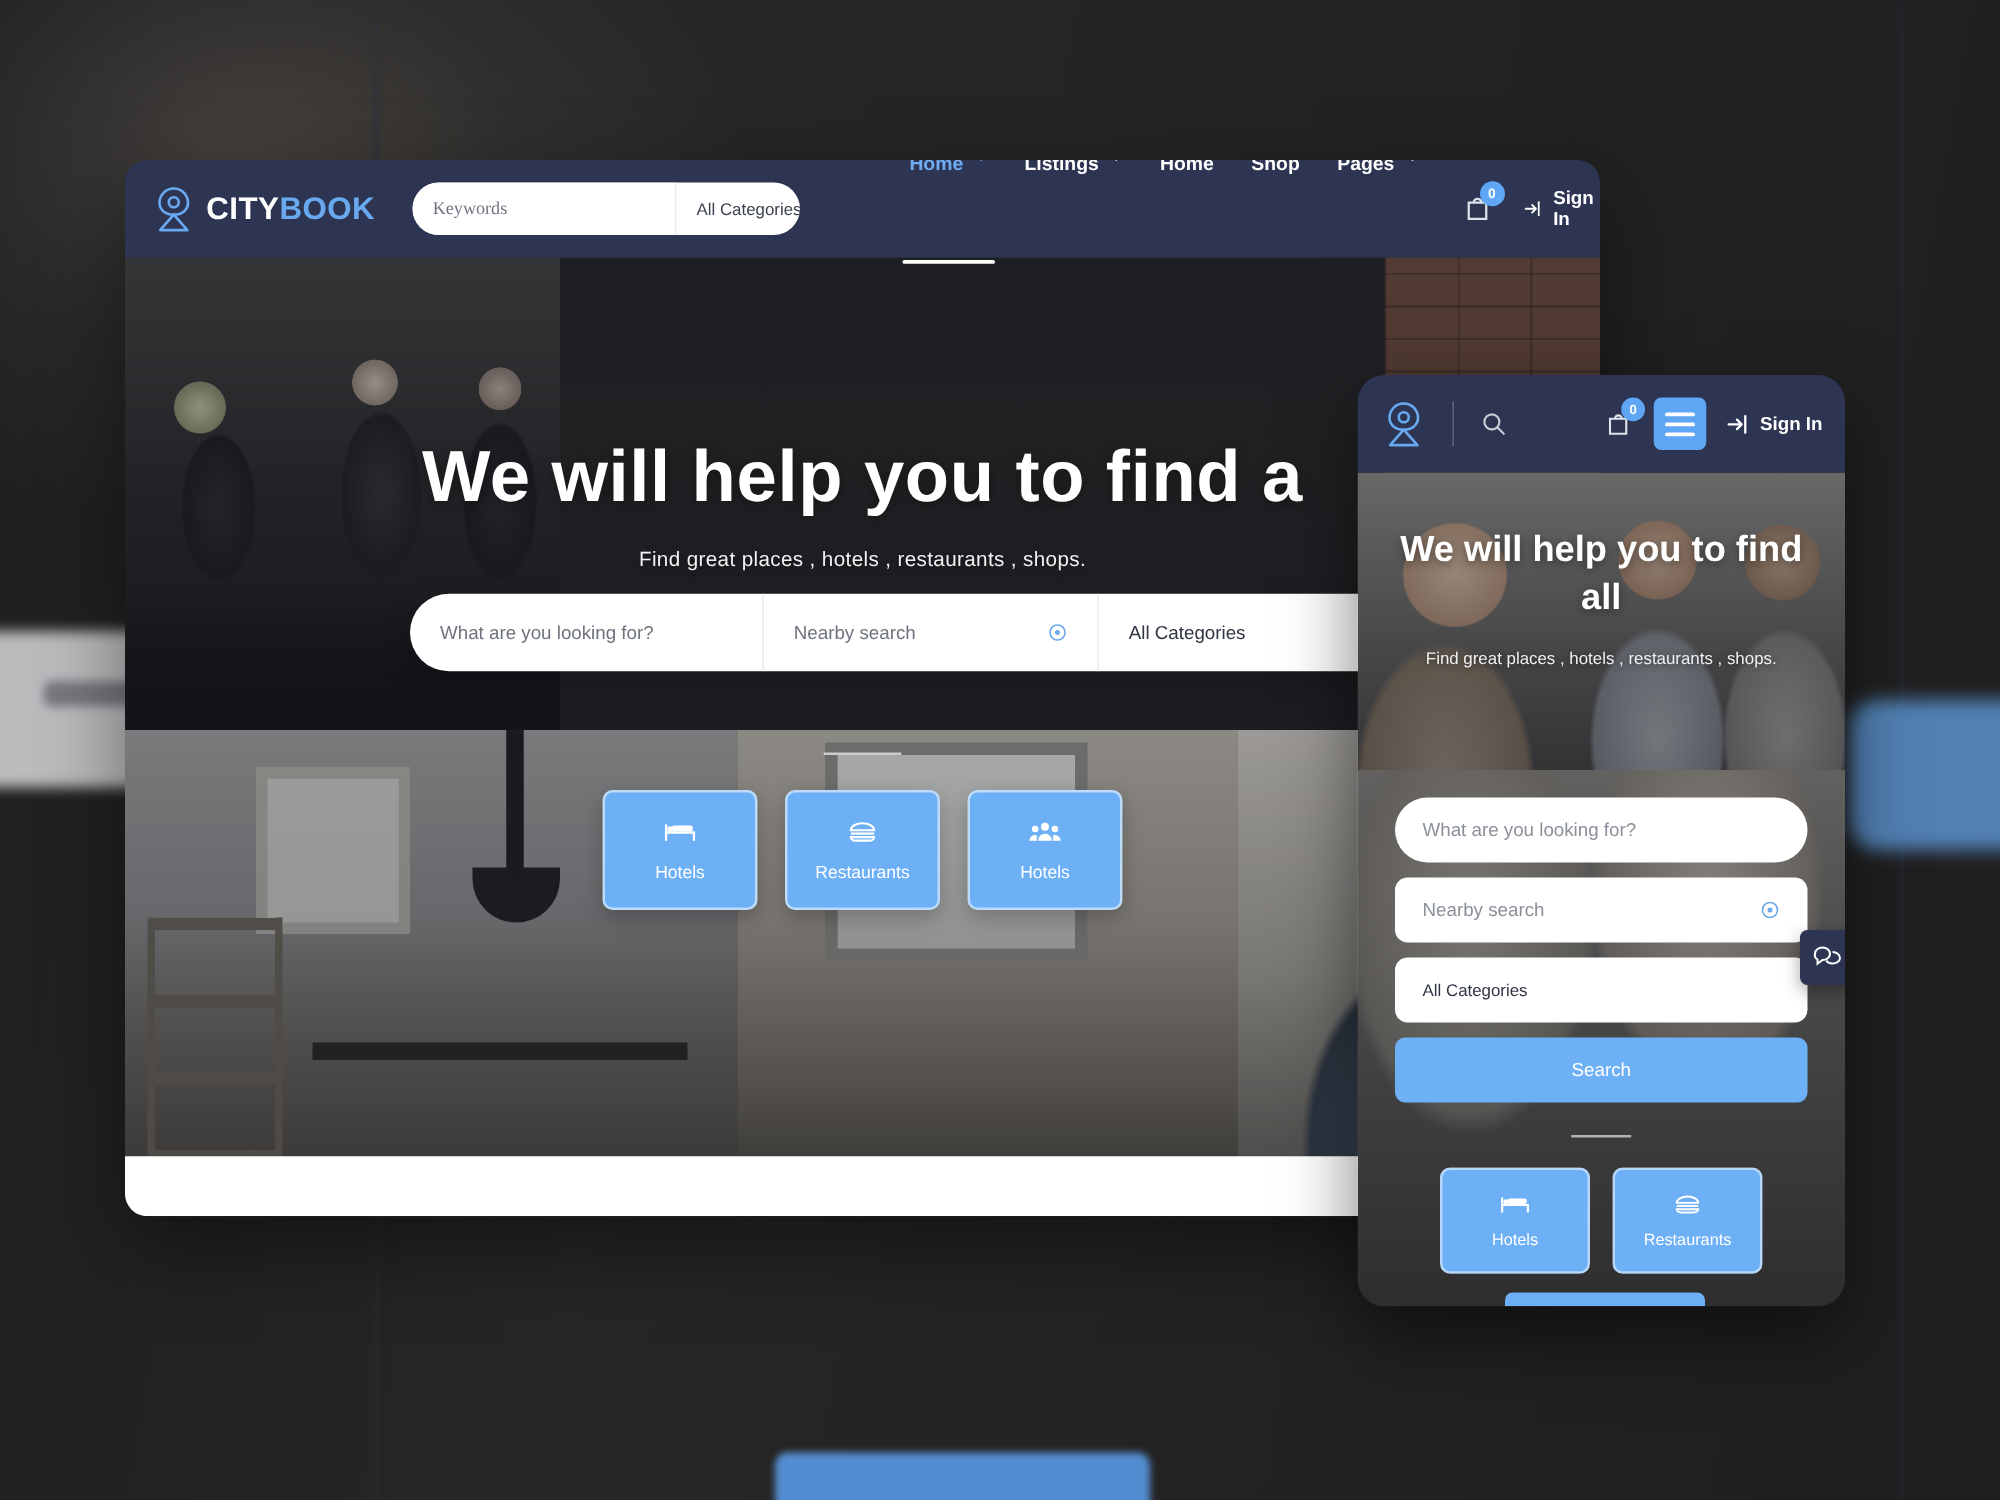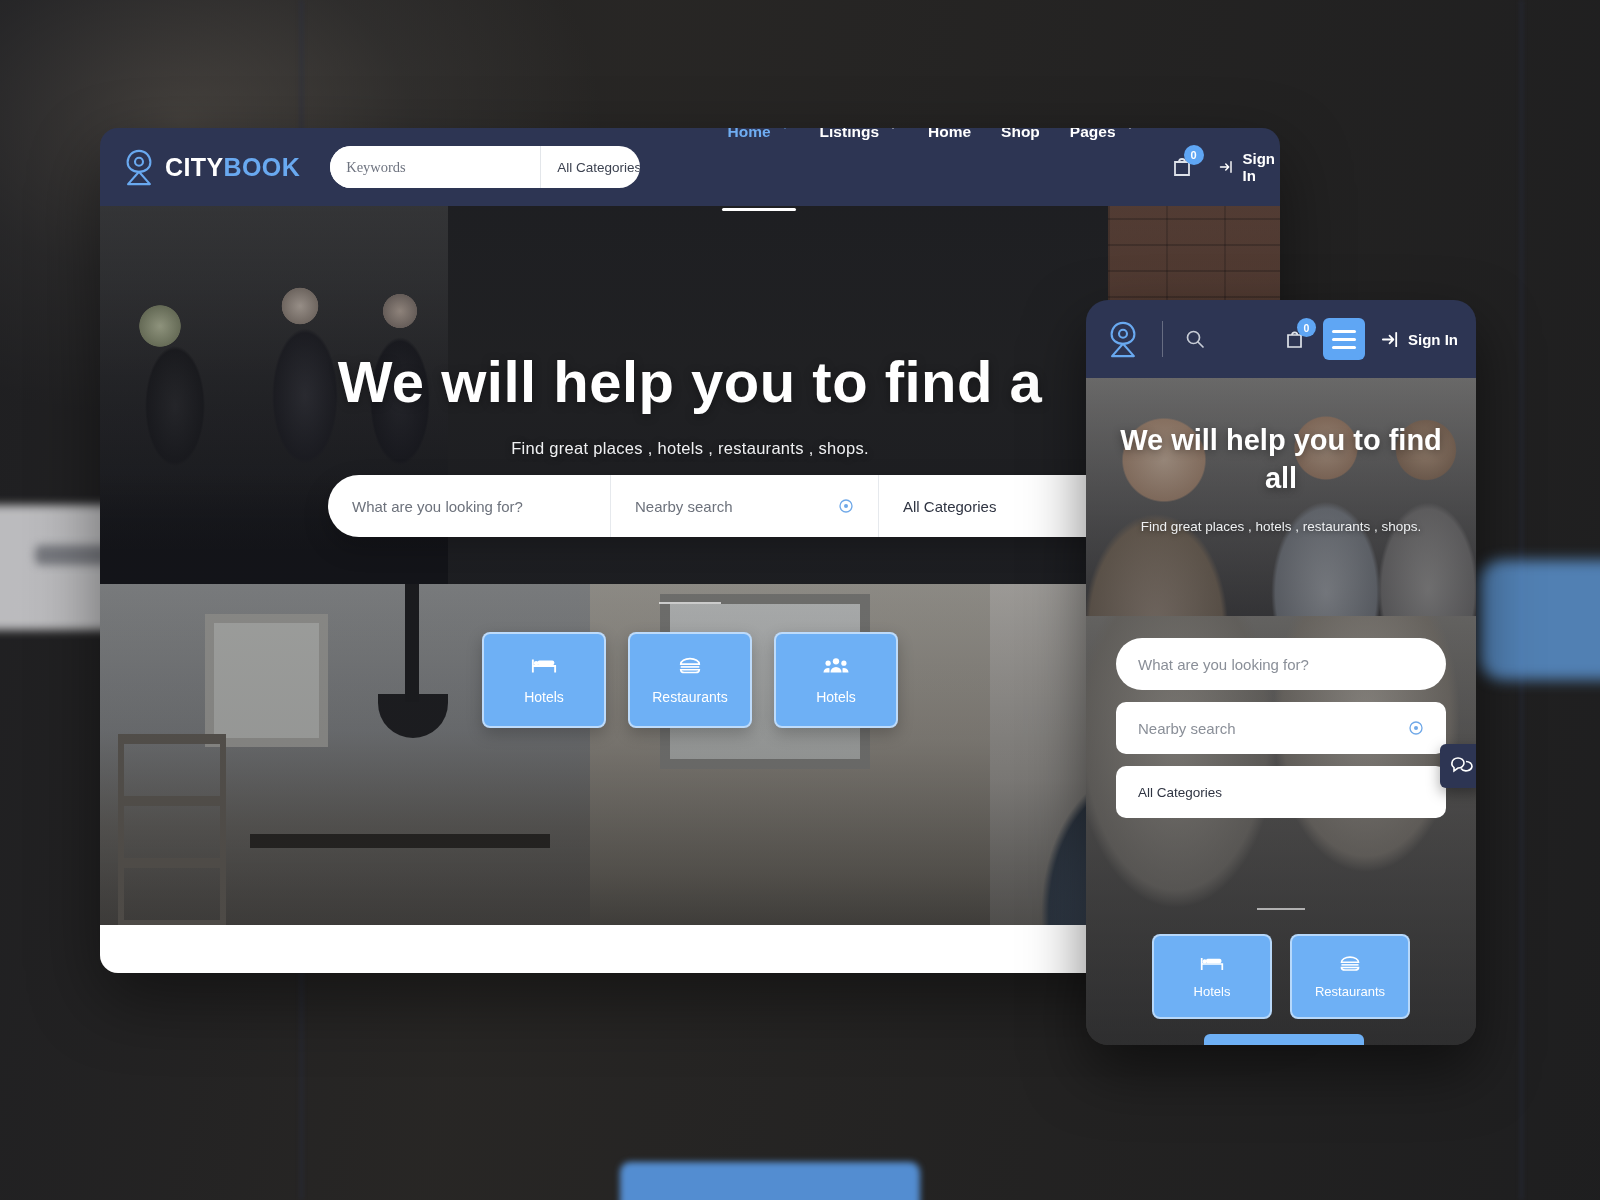--- a/index.html
+++ b/index.html
@@ -671,20 +671,21 @@
       <div class="m-field r2">
         <span>Nearby search</span>
         <svg class="m-locate" viewBox="0 0 16 16">
           <circle cx="8" cy="8" r="6" fill="none" stroke="#6fa8e8" stroke-width="1.3"></circle>
           <circle cx="8" cy="8" r="2" fill="#6fa8e8"></circle>
         </svg>
       </div>
       <div class="m-field r3">
         <span>All Categories</span>
       </div>
+      <button class="m-searchbtn">Search</button>
     </div>
 
     <div class="m-chat">
       <svg width="24" height="22" viewBox="0 0 24 22">
         <path d="M2 8 a6 5 0 0 1 12 0 a6 5 0 0 1 -6 5 l-4 3 v-3.4 A5.6 4.6 0 0 1 2 8 z" fill="none" stroke="#fff" stroke-width="1.6"></path>
         <path d="M11 13.5 a6 5 0 0 0 11 -2 a6 5 0 0 0 -6 -5" fill="none" stroke="#fff" stroke-width="1.6"></path>
       </svg>
     </div>
 
     <div class="m-divline"></div>

